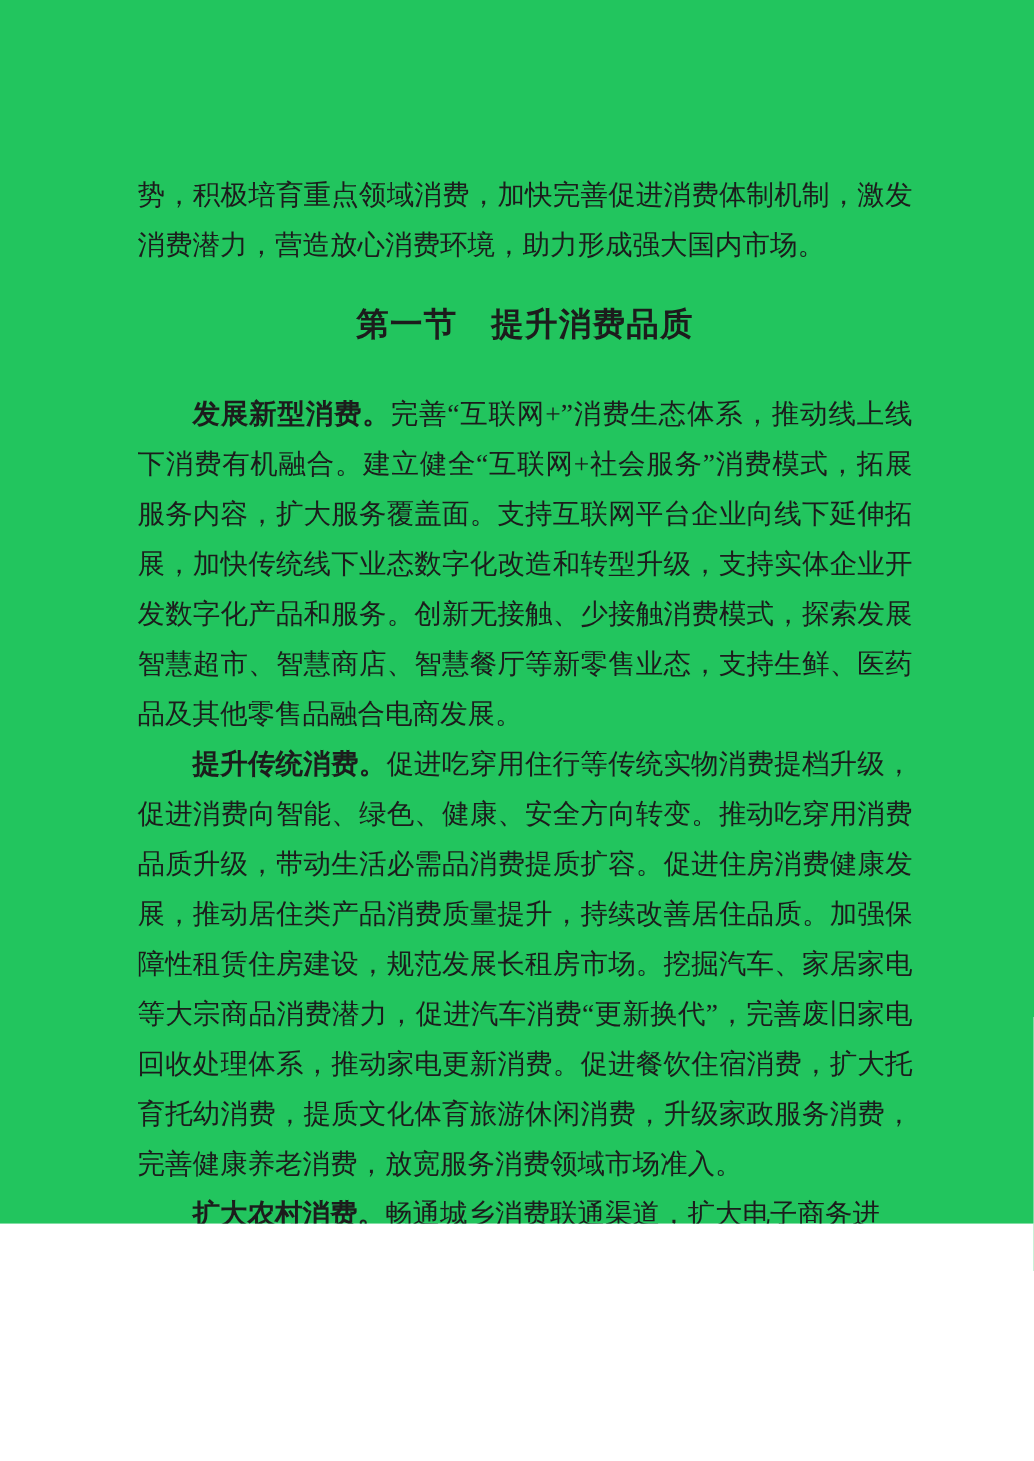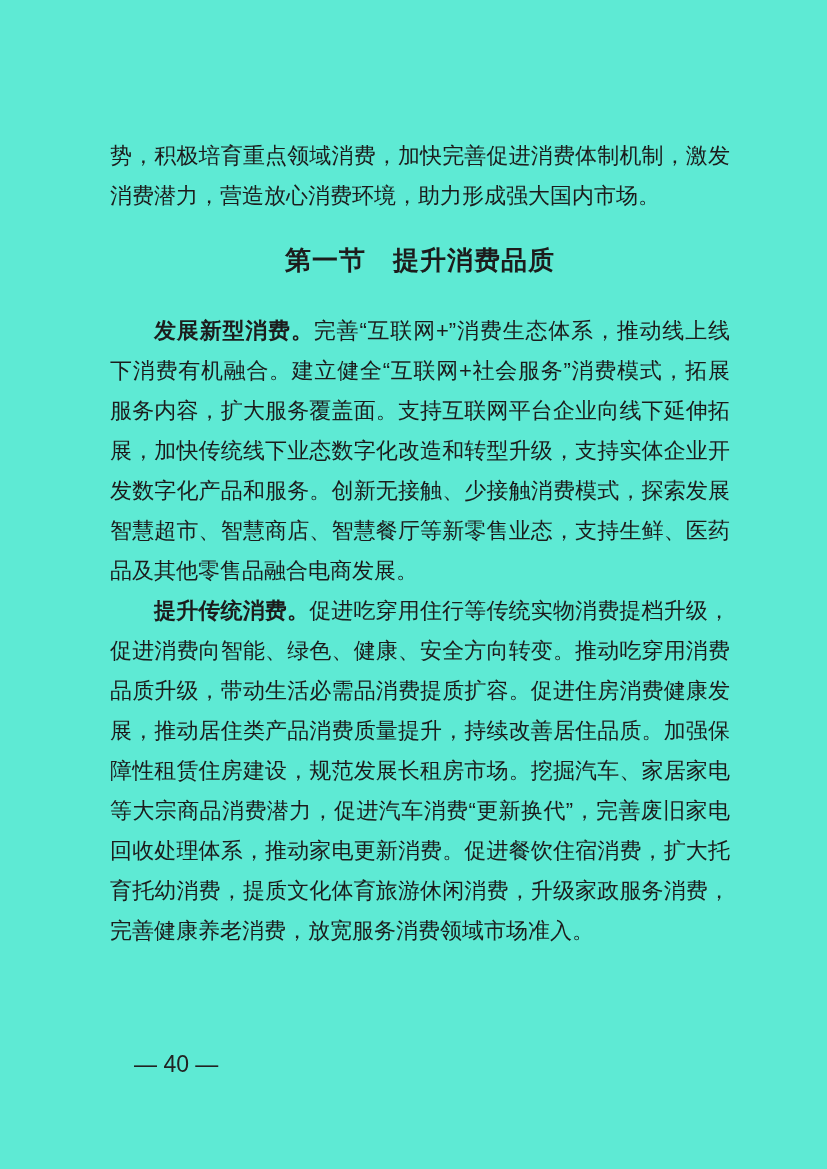--- a/index.html
+++ b/index.html
@@ -3,24 +3,24 @@
 <meta charset="utf-8">
 <style>
   html, body {
     margin: 0;
     padding: 0;
     background: #ffffff;
   }
   .page {
     position: relative;
     width: 827px;
-    height: 1169px;
-    background: #5eead4;
+    height: 979px;
+    background: #22c55e;
     overflow: hidden;
-    font-family: Liberation Sans, sans-serif;
+    font-family: Liberation Serif, serif;
     color: #1c1c1c;
   }
   .content {
     position: absolute;
     left: 110px;
     top: 136px;
     width: 620px;
   }
   .para {
     margin: 0;
@@ -63,17 +63,18 @@
   <div class="content">
 
     <p class="para continuation">势，积极培育重点领域消费，加快完善促进消费体制机制，激发消费潜力，营造放心消费环境，助力形成强大国内市场。</p>
 
     <h2 class="heading">第一节　提升消费品质</h2>
 
     <p class="para indent"><span class="lead">发展新型消费。</span><span>完善“互联网+”消费生态体系，推动线上线下消费有机融合。建立健全“互联网+社会服务”消费模式，拓展服务内容，扩大服务覆盖面。支持互联网平台企业向线下延伸拓展，加快传统线下业态数字化改造和转型升级，支持实体企业开发数字化产品和服务。创新无接触、少接触消费模式，探索发展智慧超市、智慧商店、智慧餐厅等新零售业态，支持生鲜、医药品及其他零售品融合电商发展。</span></p>
 
     <p class="para indent"><span class="lead">提升传统消费。</span><span>促进吃穿用住行等传统实物消费提档升级，促进消费向智能、绿色、健康、安全方向转变。推动吃穿用消费品质升级，带动生活必需品消费提质扩容。促进住房消费健康发展，推动居住类产品消费质量提升，持续改善居住品质。加强保障性租赁住房建设，规范发展长租房市场。挖掘汽车、家居家电等大宗商品消费潜力，促进汽车消费“更新换代”，完善废旧家电回收处理体系，推动家电更新消费。促进餐饮住宿消费，扩大托育托幼消费，提质文化体育旅游休闲消费，升级家政服务消费，完善健康养老消费，放宽服务消费领域市场准入。</span></p>
 
+    <p class="para indent"><span class="lead">扩大农村消费。</span><span>畅通城乡消费联通渠道，扩大电子商务进</span></p>
 
   </div>
 
   <div class="footer">— 40 —</div>
 </div>
 
 </body></html>

